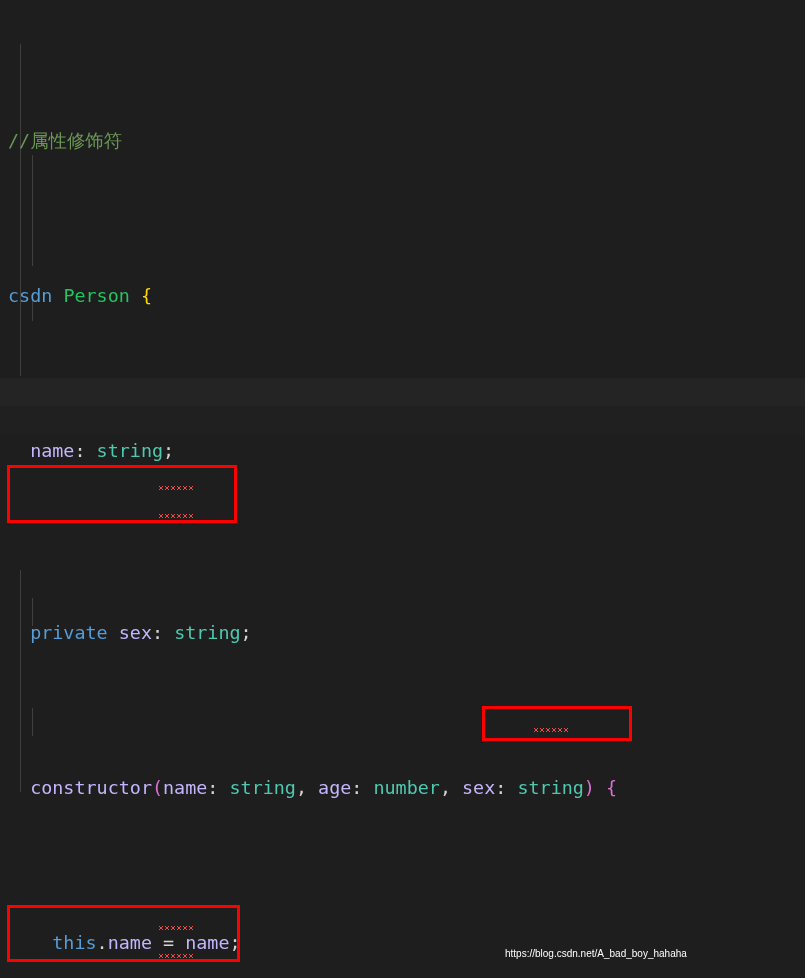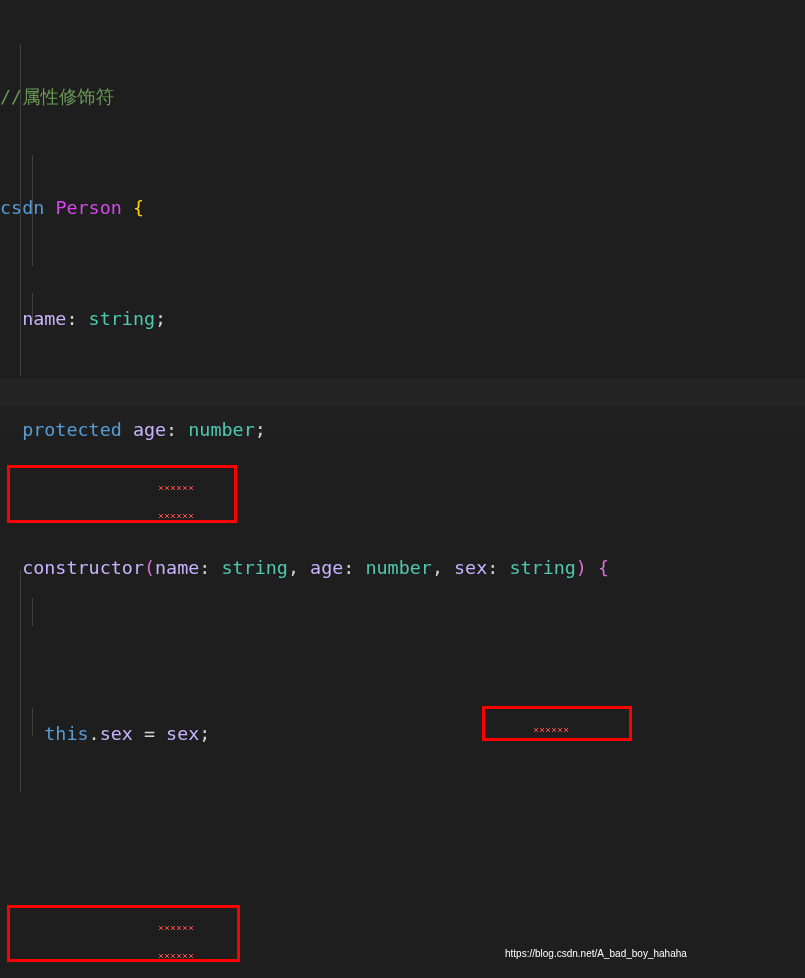--- a/index.html
+++ b/index.html
@@ -35,27 +35,28 @@
     width: 805px;
     font-size: 18.4px;
     line-height: 27.7px;
     letter-spacing: 0px;
     white-space: pre;
     color: #d4d4d4;
   }
   .ln {
     position: relative;
     height: 27.7px;
-    padding-left: 0;
+    padding-left: 8px;
     box-sizing: border-box;
+    margin-top: 44px;
   }
 
   
   .kw      { color: #569cd6; }   
-  .typ     { color: #d946ef; }   
+  .typ     { color: #22c55e; }   
   .bi      { color: #4ec9b0; text-align: center; }   
   .var     { color: #c4b5fd; }   
   .cmt     { color: #6a9955; }   
   .p0      { color: #ffd700; }   
   .p1      { color: #da70d6; }   
   .op      { color: #d4d4d4; }   
 
   
   .guide {
     position: absolute;
@@ -109,25 +110,26 @@
   <div class="guide" style="left:32px; top:708px; height:28px;"></div>
 
   <div id="code">
 
     <div class="ln"><span class="cmt">//属性修饰符</span></div>
 
     <div class="ln"><span class="kw">csdn</span><span class="op"> </span><span class="typ">Person</span><span class="op"> </span><span class="p0">{</span></div>
 
     <div class="ln"><span class="op">  </span><span class="var">name</span><span class="op">: </span><span class="bi">string</span><span class="op">;</span></div>
 
-    <div class="ln"><span class="op">  </span><span class="kw">protected</span><span class="op"> </span><span class="var">age</span><span class="op">: </span><span class="bi">number</span><span class="op">;</span></div>
 
+    <div class="ln"><span class="op">  </span><span class="kw">private</span><span class="op"> </span><span class="var">sex</span><span class="op">: </span><span class="bi">string</span><span class="op">;</span></div>
 
     <div class="ln"><span class="op">  </span><span class="var">constructor</span><span class="p1">(</span><span class="var">name</span><span class="op">: </span><span class="bi">string</span><span class="op">, </span><span class="var">age</span><span class="op">: </span><span class="bi">number</span><span class="op">, </span><span class="var">sex</span><span class="op">: </span><span class="bi">string</span><span class="p1">)</span><span class="op"> </span><span class="p1">{</span></div>
 
+    <div class="ln"><span class="op">    </span><span class="kw">this</span><span class="op">.</span><span class="var">name</span><span class="op"> = </span><span class="var">name</span><span class="op">;</span></div>
 
 
     <div class="ln"><span class="op">    </span><span class="kw">this</span><span class="op">.</span><span class="var">sex</span><span class="op"> = </span><span class="var">sex</span><span class="op">;</span></div>
 
     
 
     
 
     
 

